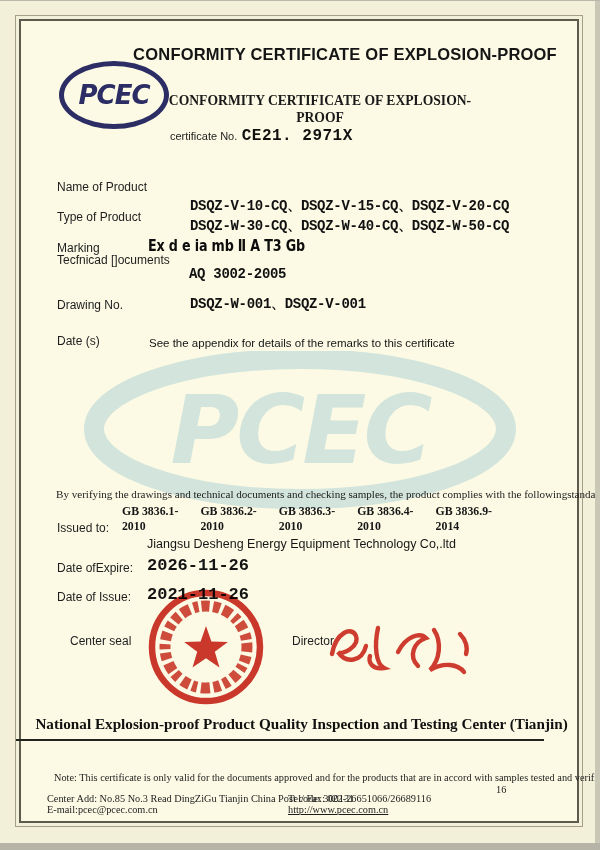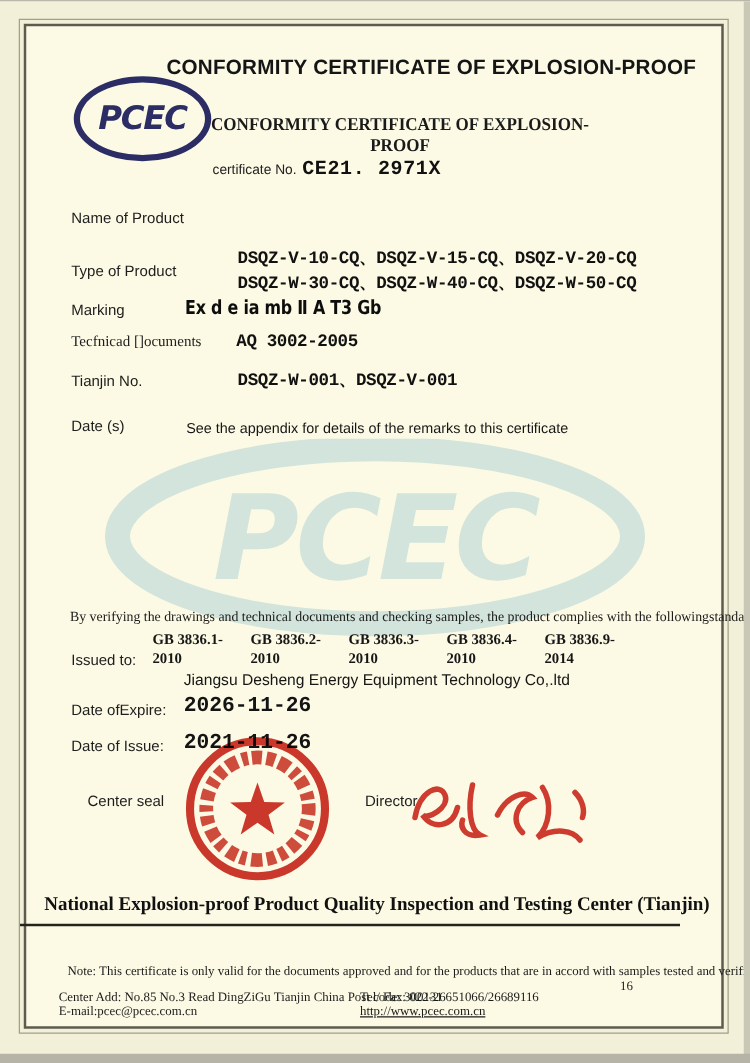--- a/index.html
+++ b/index.html
@@ -50,33 +50,33 @@
   <div class="abs main-title">CONFORMITY CERTIFICATE OF EXPLOSION-PROOF</div>
   <div class="abs logo">
     <span>PCEC</span>
   </div>
   <div class="abs sub-title">CONFORMITY CERTIFICATE OF EXPLOSION-PROOF</div>
   <div class="abs certno-row">
     <span class="certno-label">certificate No.</span>
     <span class="certno-value">CE21. 2971X</span>
   </div>
 
-  <div class="abs flabel" style="left:57px;top:166px;">Name of Product</div>
+  <div class="abs flabel" style="left:57px;top:179px;">Name of Product</div>
 
   <div class="abs flabel" style="left:57px;top:209px;">Type of Product</div>
   <div class="abs fvalue-mono" style="left:148px;top:196px;">DSQZ-V-10-CQ、DSQZ-V-15-CQ、DSQZ-V-20-CQ</div>
   <div class="abs fvalue-mono" style="left:148px;top:216px;">DSQZ-W-30-CQ、DSQZ-W-40-CQ、DSQZ-W-50-CQ</div>
 
   <div class="abs flabel" style="left:57px;top:240px;">Marking</div>
   <div class="abs marking-value" style="left:148px;top:236px;">Ex d e ia mb Ⅱ A T3 Gb</div>
 
-  <div class="abs flabel" style="left:57px;top:265px;font-family:Liberation Serif, serif;">Tecfnicad []ocuments</div>
+  <div class="abs flabel" style="left:57px;top:252px;">Tecfnicad []ocuments</div>
   <div class="abs fvalue-mono" style="left:147px;top:265px;">AQ 3002-2005</div>
 
-  <div class="abs flabel" style="left:57px;top:297px;">Tianjin No.</div>
+  <div class="abs flabel" style="left:57px;top:297px;">Drawing No.</div>
   <div class="abs fvalue-mono" style="left:148px;top:294px;">DSQZ-W-001、DSQZ-V-001</div>
 
   <div class="abs flabel" style="left:57px;top:333px;">Date (s)</div>
   <div class="abs fvalue-sans" style="left:149px;top:336px;font-size:11.5px;">See the appendix for details of the remarks to this certificate</div>
 
   <svg class="abs watermark" width="445" height="160" viewBox="0 0 445 160">
     <ellipse cx="222" cy="78" rx="206" ry="70" fill="none" stroke="#a9cfd2" stroke-width="20"></ellipse>
     <text x="222" y="112" text-anchor="middle" font-family="DejaVu Sans, Liberation Sans, sans-serif" font-style="italic" font-weight="bold" font-size="94" fill="#a9cfd2" letter-spacing="-3">PCEC</text>
   </svg>
 

